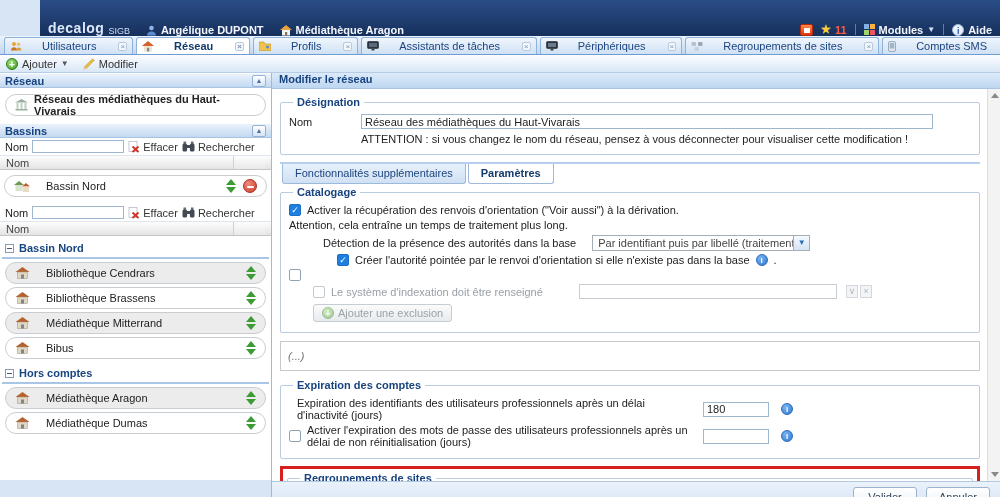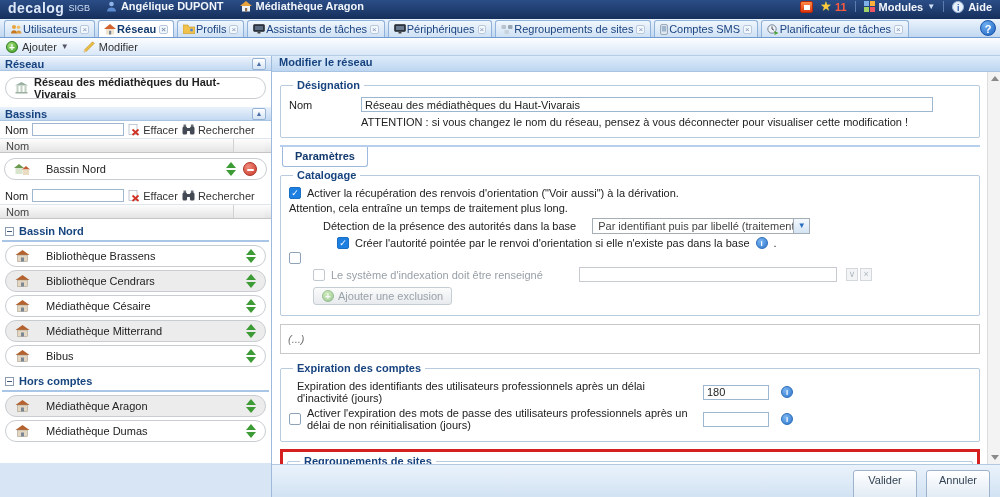--- a/index.html
+++ b/index.html
@@ -1,40 +1,40 @@
 <!DOCTYPE html>
 <html><head>
 <meta charset="utf-8">
 <style>
   * { box-sizing: border-box; margin: 0; padding: 0; }
   body { background:#888; }
   .app{width:1000px;height:497px;position:relative;overflow:hidden;background:#d7e5f4;
        font:11px "Liberation Sans",sans-serif;color:#222;}
 
   
-  .topbar{height:19px;background:linear-gradient(#2b4d87,#16305c);display:flex;align-items:flex-start;
-          padding:0 8px;color:#fff;}
+  .topbar{height:36px;background:linear-gradient(#2b4d87,#16305c);display:flex;align-items:flex-end;
+          padding:0 8px;color:#fff;margin-left:40px;}
   .logo{font-weight:bold;font-size:14px;color:#dce8fa;letter-spacing:.5px;}
   .logo-suffix{font-size:9px;margin-left:4px;color:#cfdef5;margin-top:3px;}
   .tb-item{display:flex;align-items:center;gap:4px;margin-left:16px;font-weight:bold;font-size:11px;color:#f2f6fc;}
   .tb-right{margin-left:auto;display:flex;align-items:center;gap:8px;}
   .flagbox{width:13px;height:12px;border-radius:2px;background:linear-gradient(#ff8a45,#dd3610);
            border:1px solid #b52a08;position:relative;}
   .flagbox i{position:absolute;left:3px;top:3px;width:6px;height:5px;background:#fff;display:block;}
   .star{color:#ffc83d;font-size:11px;text-shadow:0 0 1px #7a5;}
   .count{color:#ff5a3c;font-weight:bold;}
   .tbsep{width:1px;height:11px;background:#5d7bae;}
   .caret{font-size:8px;color:#cfe0f5;}
   .i-circ{width:12px;height:12px;border-radius:50%;background:#e9f1fb;color:#2a5aa8;font-weight:bold;
           font-size:9px;line-height:12px;text-align:center;border:1px solid #9db9dc;}
 
   
   .tabbar{height:19px;background:linear-gradient(#ecf4fd,#c1d7f0);border-bottom:1px solid #6f9bd0;
           display:flex;align-items:flex-end;padding:0 4px;gap:3px;}
-  .tab{display:flex;align-items:center;gap:1px;height:17px;padding:0 5px;
+  .tab{display:flex;align-items:center;gap:20px;height:17px;padding:0 5px;
        background:linear-gradient(#f0f6fd,#cfe1f4);border:1px solid #8fb2da;border-bottom:none;
        border-radius:3px 3px 0 0;color:#1c4480;white-space:nowrap;}
   .tab.active{background:#fff;font-weight:bold;color:#123a6e;}
   .tclose{font-size:8px;color:#7e92b2;border:1px solid #b9c8dd;border-radius:2px;line-height:7px;
           padding:0 1px;background:#f3f8fd;margin-left:2px;}
   .help-circ{margin-left:auto;width:16px;height:16px;border-radius:50%;
              background:radial-gradient(circle at 35% 30%,#6fb0f2,#1d62c0);color:#fff;font-weight:bold;
              text-align:center;line-height:16px;font-size:11px;border:1px solid #1a55a8;margin-bottom:1px;}
 
   
@@ -422,57 +422,43 @@
       </div>
 
       <div class="sites-list">
         <div class="group-row">
           <span class="minusbox">
               <i></i>
             </span>
           <span>Bassin Nord</span>
         </div>
 
-        <div class="pill">
+        <div class="pill alt">
           <span>
               <svg width="15" height="12" viewBox="0 0 15 12">
                 <polygon points="7.5,0 14.5,5 0.5,5" fill="#b5622f"></polygon>
                 <rect x="2.5" y="5" width="10" height="6.5" fill="#e3d7c3" stroke="#9a8f7a" stroke-width="0.5"></rect>
                 <rect x="6" y="7.5" width="3" height="4" fill="#7b8794"></rect>
               </svg>
             </span>
-          <span class="plabel">Bibliothèque Brassens</span>
+          <span class="plabel">Bibliothèque Cendrars</span>
           <span class="sorter">
             <span class="tri-up"></span>
             <span class="tri-down"></span>
           </span>
         </div>
-        <div class="pill alt">
+        <div class="pill">
           <span>
               <svg width="15" height="12" viewBox="0 0 15 12">
                 <polygon points="7.5,0 14.5,5 0.5,5" fill="#b5622f"></polygon>
                 <rect x="2.5" y="5" width="10" height="6.5" fill="#e3d7c3" stroke="#9a8f7a" stroke-width="0.5"></rect>
                 <rect x="6" y="7.5" width="3" height="4" fill="#7b8794"></rect>
               </svg>
             </span>
-          <span class="plabel">Bibliothèque Cendrars</span>
-          <span class="sorter">
-            <span class="tri-up"></span>
-            <span class="tri-down"></span>
-          </span>
-        </div>
-        <div class="pill">
-          <span>
-              <svg width="15" height="12" viewBox="0 0 15 12">
-                <polygon points="7.5,0 14.5,5 0.5,5" fill="#b5622f"></polygon>
-                <rect x="2.5" y="5" width="10" height="6.5" fill="#e3d7c3" stroke="#9a8f7a" stroke-width="0.5"></rect>
-                <rect x="6" y="7.5" width="3" height="4" fill="#7b8794"></rect>
-              </svg>
-            </span>
-          <span class="plabel">Médiathèque Césaire</span>
+          <span class="plabel">Bibliothèque Brassens</span>
           <span class="sorter">
             <span class="tri-up"></span>
             <span class="tri-down"></span>
           </span>
         </div>
         <div class="pill alt">
           <span>
               <svg width="15" height="12" viewBox="0 0 15 12">
                 <polygon points="7.5,0 14.5,5 0.5,5" fill="#b5622f"></polygon>
                 <rect x="2.5" y="5" width="10" height="6.5" fill="#e3d7c3" stroke="#9a8f7a" stroke-width="0.5"></rect>
@@ -549,20 +535,21 @@
         <fieldset>
           <legend>Désignation</legend>
           <div class="frow">
             <span class="flabel">Nom</span>
             <input class="txt-input nom-input" value="Réseau des médiathèques du Haut-Vivarais" style="">
           </div>
           <div class="warning">ATTENTION : si vous changez le nom du réseau, pensez à vous déconnecter pour visualiser cette modification !</div>
         </fieldset>
 
         <div class="ptabs">
+          <span class="ptab">Fonctionnalités supplémentaires</span>
           <span class="ptab active">Paramètres</span>
         </div>
 
         <fieldset>
           <legend>Catalogage</legend>
 
           <div class="row-gap">
             <span class="cb checked">✓</span>
             <span>Activer la récupération des renvois d'orientation ("Voir aussi") à la dérivation.</span>
           </div>

